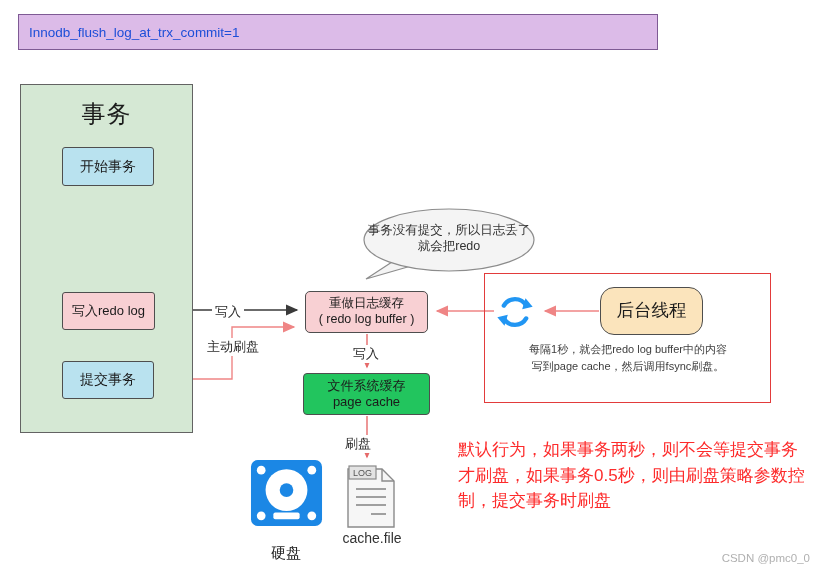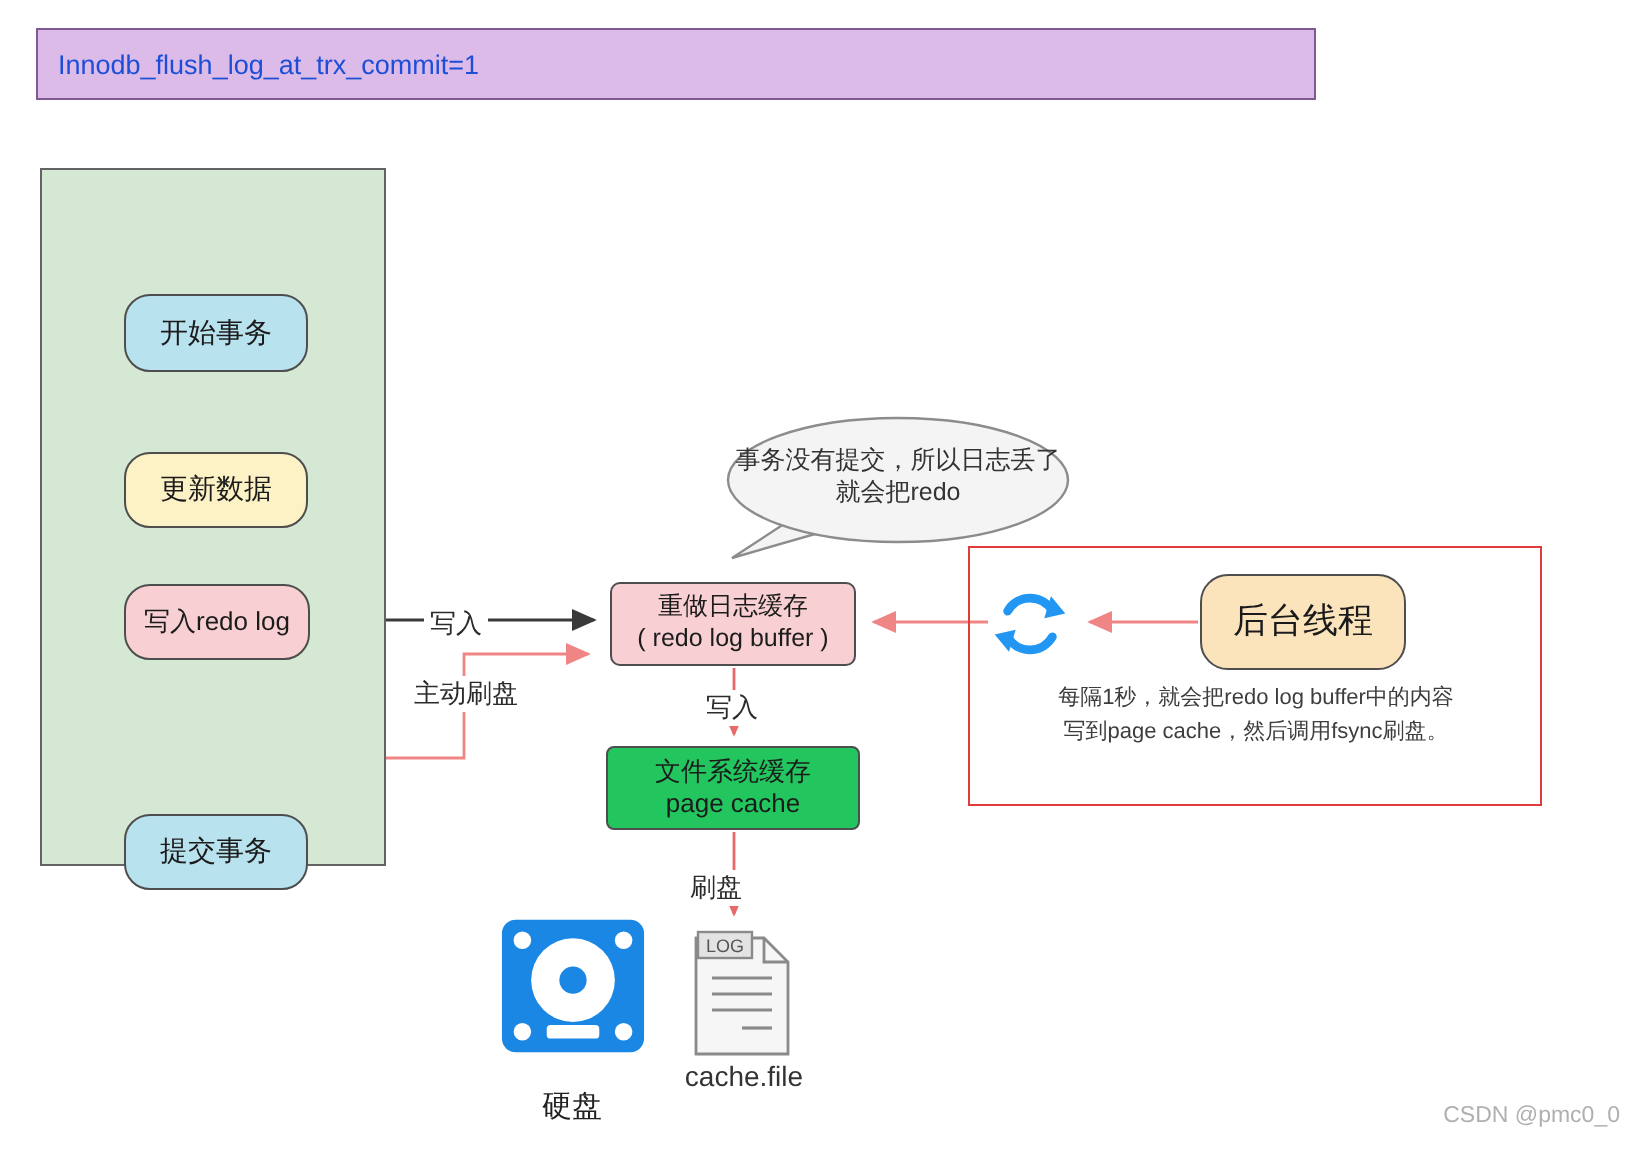--- a/index.html
+++ b/index.html
@@ -17,33 +17,33 @@
     font-size:13.5px;color:#1d4ed8;
   }
   .tx-panel{
     left:20px;top:84px;width:173px;height:349px;background:#d5e8d4;border:1px solid #636363;
     box-sizing:border-box;
   }
   .tx-title{
     left:20px;top:98px;width:173px;text-align:center;font-size:24px;color:#1c1c1c;letter-spacing:1px;
   }
   .node{
-    border:1px solid #4e4e4e;border-radius:13px;box-sizing:border-box;
+    border:1px solid #4e4e4e;border-radius:3px;box-sizing:border-box;
     display:flex;flex-direction:column;align-items:center;justify-content:center;
     text-align:center;font-size:14px;line-height:1.25;color:#1b1b1b;
   }
   .fill-cyan{background:#b9e2ef;}
   .fill-yellow{background:#fdf2c5;}
   .fill-pink{background:#f8d0d3;}
   .fill-blue{background:#22c55e;}
   .fill-orange{background:#fbe4bc;}
   .step1{left:62px;top:147px;width:92px;height:39px;}
   .step2{left:62px;top:226px;width:92px;height:38px;}
   .step3{left:62px;top:292px;width:93px;height:38px;font-size:13px;}
-  .step4{left:62px;top:361px;width:92px;height:38px;margin-top:46px;}
+  .step4{left:62px;top:361px;width:92px;height:38px;}
 
   .buffer{left:305px;top:291px;width:123px;height:42px;border-radius:5px;font-size:12.5px;}
   .pagecache{left:303px;top:373px;width:127px;height:42px;border-radius:4px;font-size:13px;}
 
   .edge-label{
     background:#ffffff;padding:0 3px;font-size:13px;color:#2b2b2b;white-space:nowrap;
   }
   .lbl-write1{left:212px;top:303px;}
   .lbl-manual{left:204px;top:338px;text-align:center;}
   .lbl-write2{left:350px;top:345px;}
@@ -106,26 +106,24 @@
     <line x1="367" y1="416" x2="367" y2="457" stroke="#e66a6a" stroke-width="1.4" marker-end="url(#mRed)"></line>
     <line x1="599" y1="311" x2="545" y2="311" stroke="#ef8585" stroke-width="1.4" marker-end="url(#mPink)"></line>
     <line x1="494" y1="311" x2="437" y2="311" stroke="#ef8585" stroke-width="1.4" marker-end="url(#mPink)"></line>
   </svg>
 
   <div class="abs layer banner">
     <span>Innodb_flush_log_at_trx_commit=1</span>
   </div>
 
   <div class="abs layer tx-panel"></div>
+  <div class="abs layer tx-title">事务</div>
 
   <div class="abs layer node fill-cyan step1">
     <span>开始事务</span>
-  </div>
-  <div class="abs layer node fill-yellow step2">
-    <span>更新数据</span>
   </div>
   <div class="abs layer node fill-pink step3">
     <span>写入redo log</span>
   </div>
   <div class="abs layer node fill-cyan step4">
     <span>提交事务</span>
   </div>
 
   <div class="abs layer edge-label lbl-write1">写入</div>
   <div class="abs layer edge-label lbl-manual">主动刷盘</div>
@@ -188,16 +186,21 @@
       <rect x="5" y="5" width="27" height="13" fill="#e3e3e3" stroke="#8a8a8a" stroke-width="1.2"></rect>
       <text x="18.5" y="15" text-anchor="middle" font-size="9" fill="#555" font-family="Liberation Sans, DejaVu Sans, sans-serif">LOG</text>
       <line x1="12" y1="28" x2="42" y2="28" stroke="#8a8a8a" stroke-width="1.6"></line>
       <line x1="12" y1="36" x2="42" y2="36" stroke="#8a8a8a" stroke-width="1.6"></line>
       <line x1="12" y1="44" x2="42" y2="44" stroke="#8a8a8a" stroke-width="1.6"></line>
       <line x1="27" y1="53" x2="42" y2="53" stroke="#8a8a8a" stroke-width="1.6"></line>
     </svg>
   </div>
   <div class="abs layer file-label">cache.file</div>
 
+  <div class="abs layer note">
+    <div>默认行为，如果事务两秒，则不会等提交事务</div>
+    <div>才刷盘，如果事务0.5秒，则由刷盘策略参数控</div>
+    <div>制，提交事务时刷盘</div>
+  </div>
 
   <div class="abs layer watermark">CSDN @pmc0_0</div>
 
 </div>
 
 </body></html>

